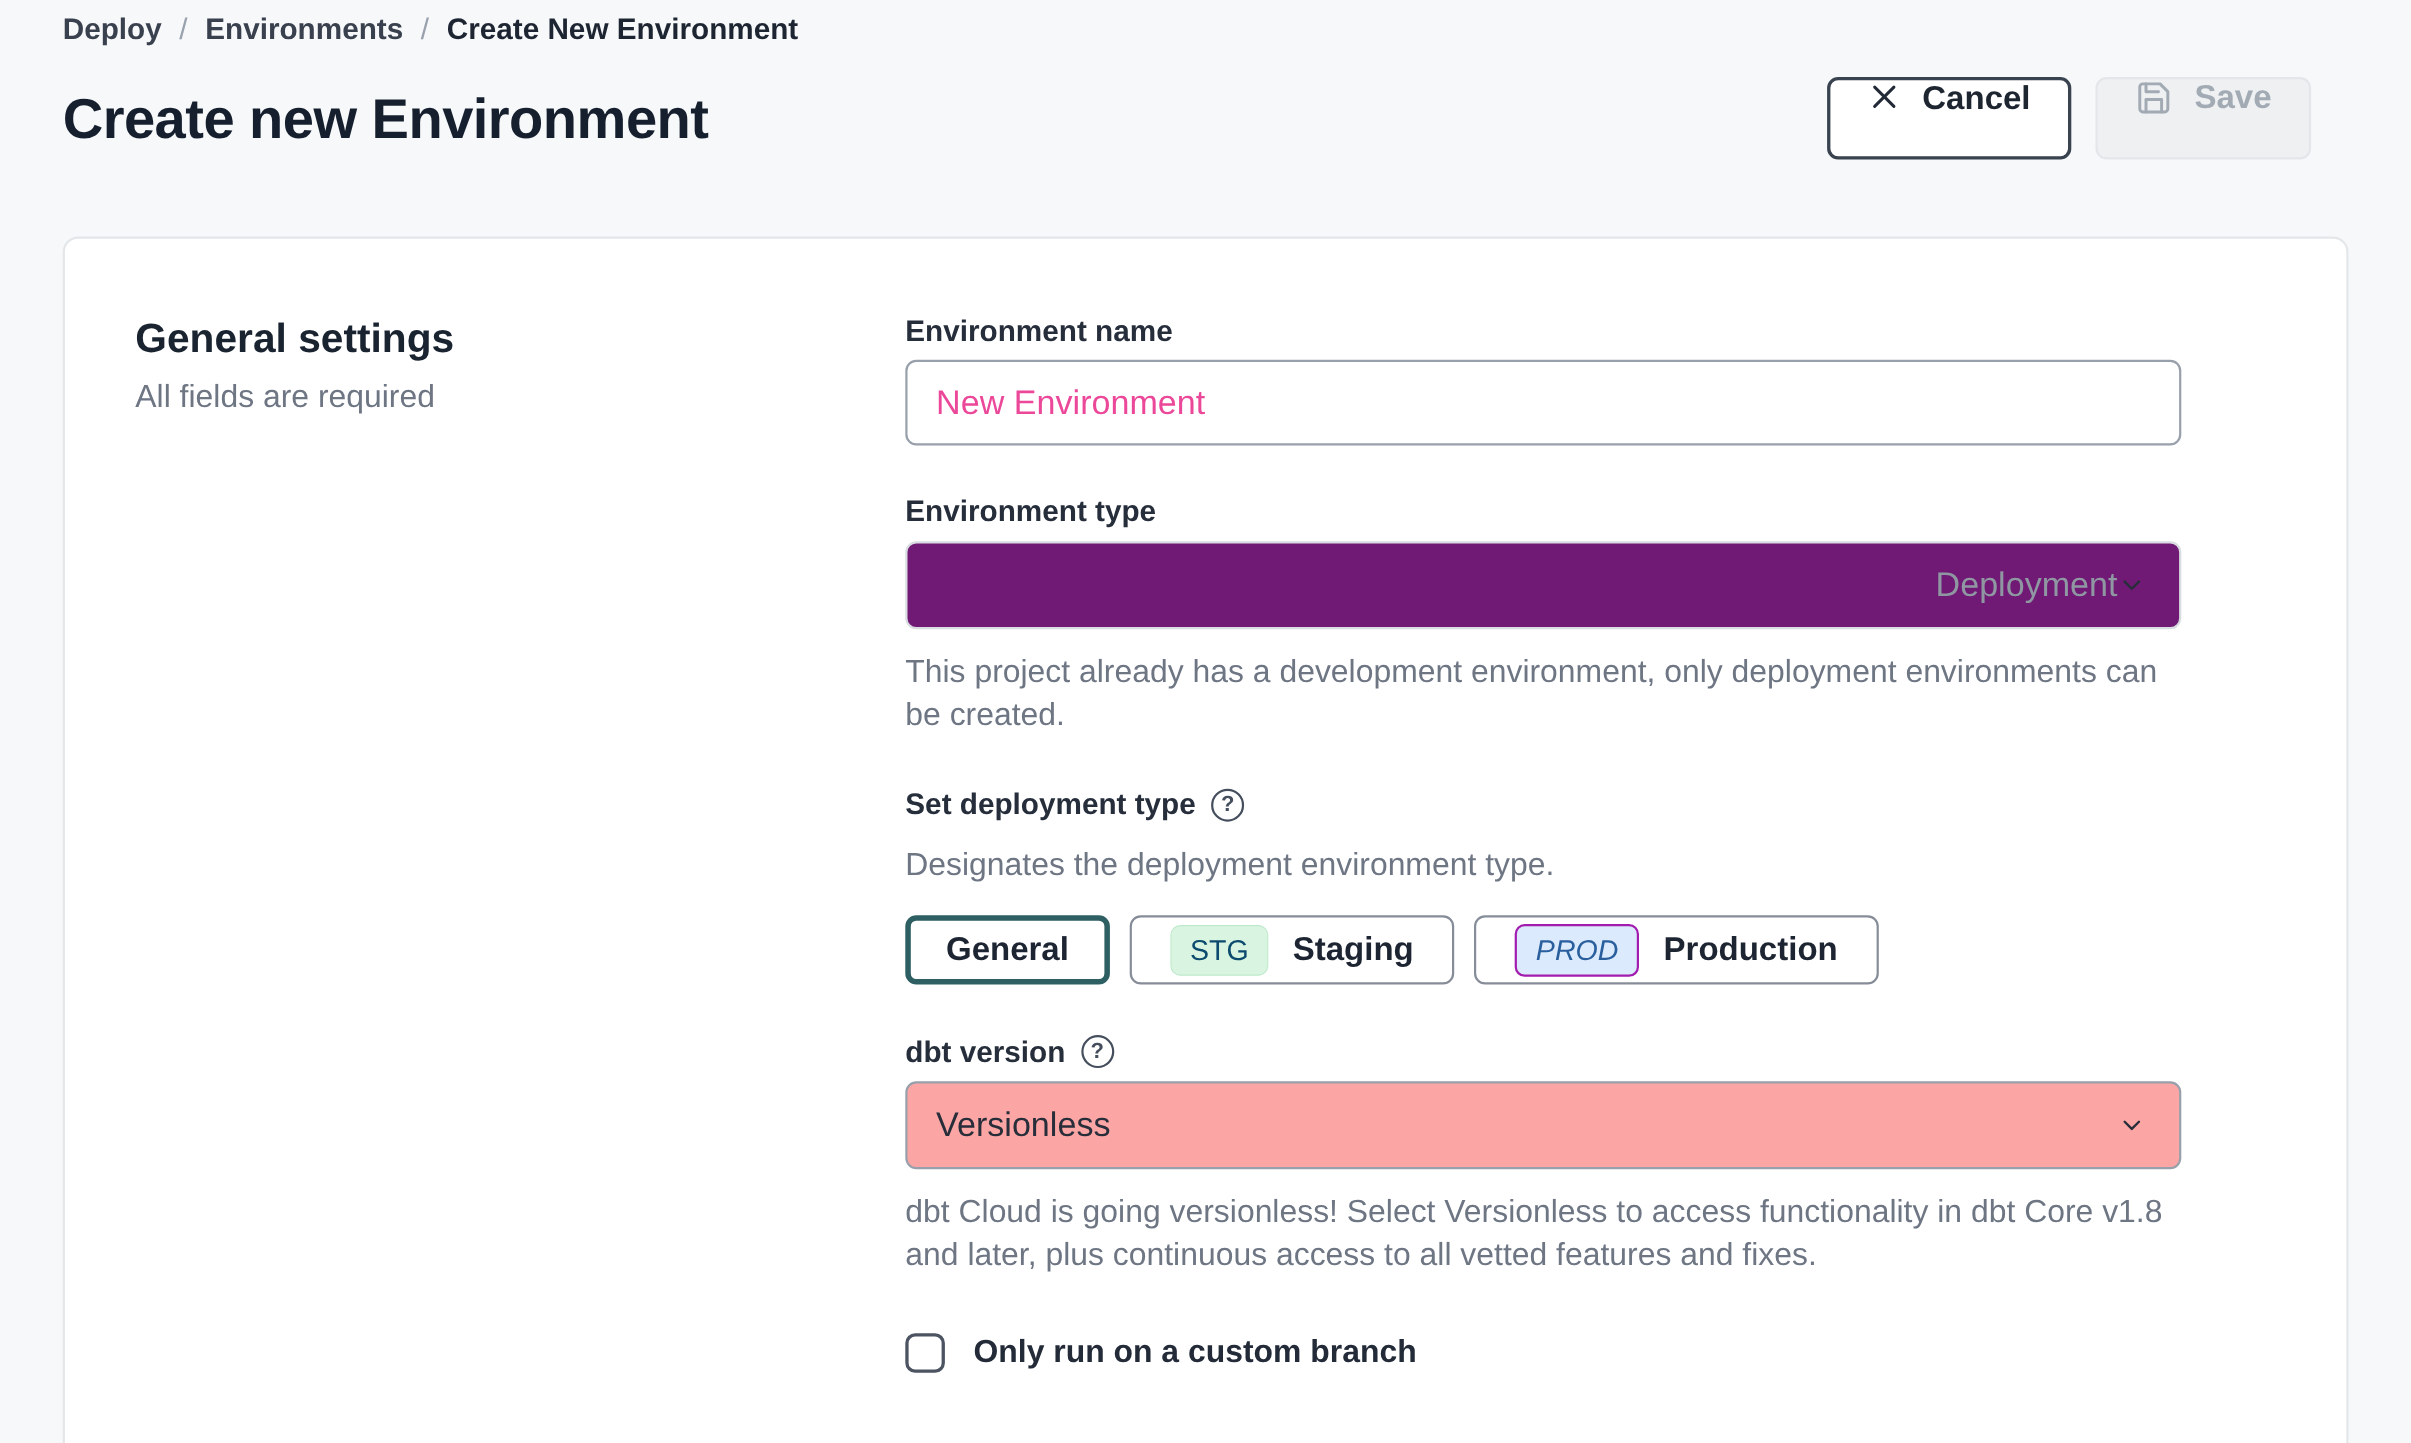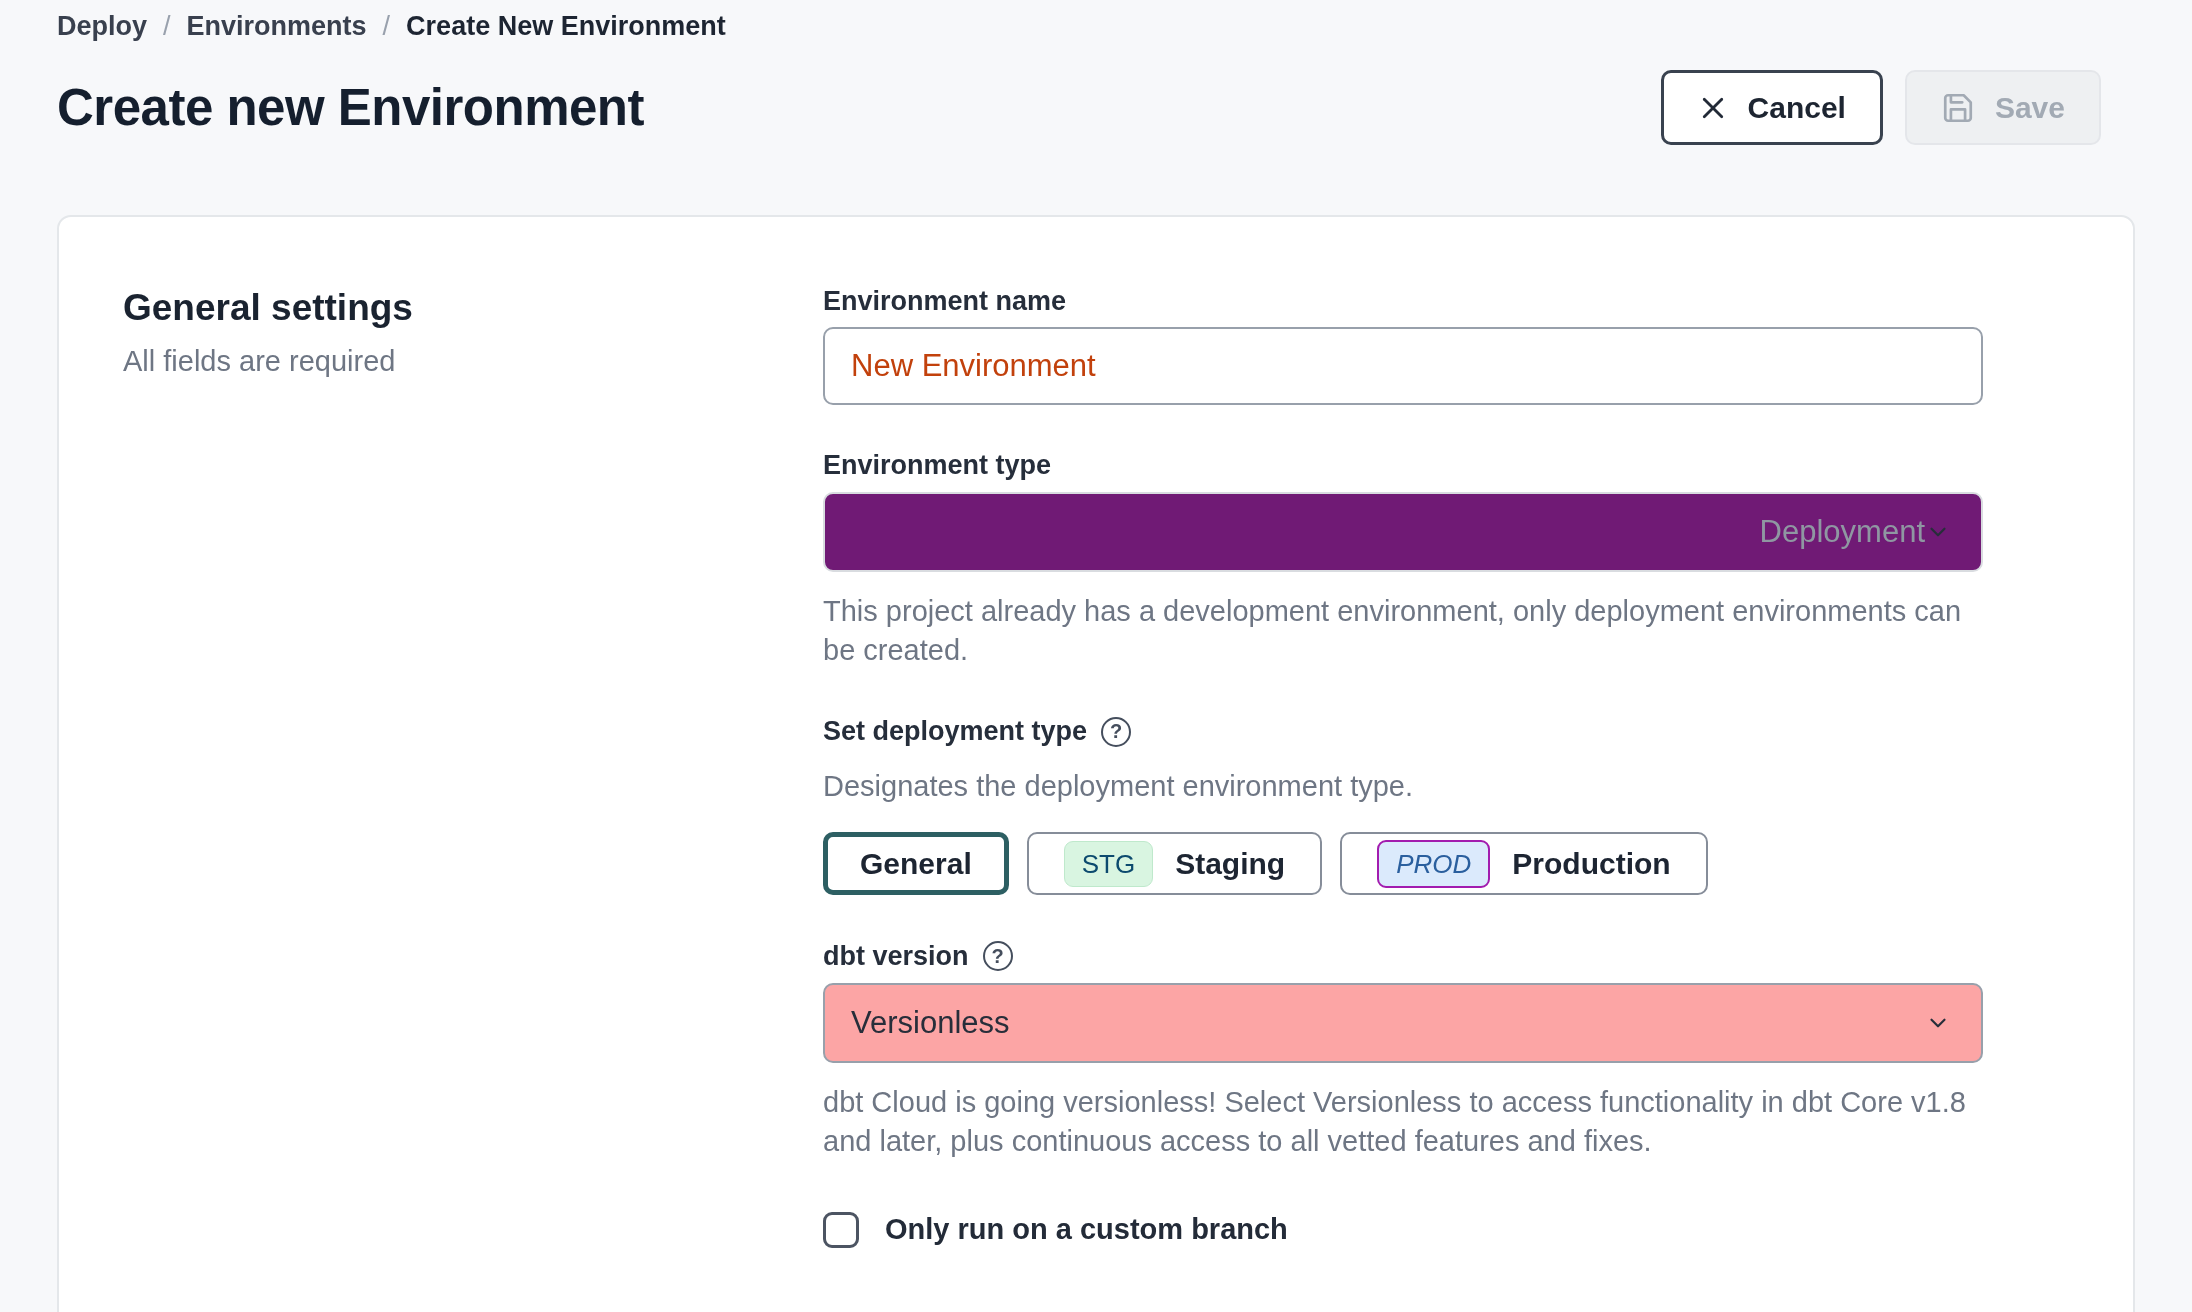--- a/index.html
+++ b/index.html
@@ -37,21 +37,21 @@
     margin: 0;
     font-size: 51px;
     font-weight: 800;
     letter-spacing: -0.5px;
     color: #151f2e;
   }
   .actions { display: flex; align-items: center; gap: 22px; margin-right: 34px; }
   .btn {
     height: 75px;
     display: inline-flex;
-    align-items: center;
+    align-items: flex-start;
     gap: 20px;
     padding: 0 34px;
     border-radius: 10px;
     font-family: inherit;
     font-size: 30px;
     font-weight: 600;
   }
   .btn-cancel {
     background: #ffffff;
     border: 3px solid #39424f;
@@ -107,21 +107,21 @@
   }
 
   .text-input {
     width: 100%;
     height: 78px;
     border: 2px solid #98a0ab;
     border-radius: 10px;
     padding: 0 26px;
     font-family: inherit;
     font-size: 31px;
-    color: #c2410c;
+    color: #ec4899;
     background: #ffffff;
     outline: none;
   }
 
   .select {
     width: 100%;
     height: 80px;
     border: 2px solid #98a0ab;
     border-radius: 10px;
     background: #fca5a5;

